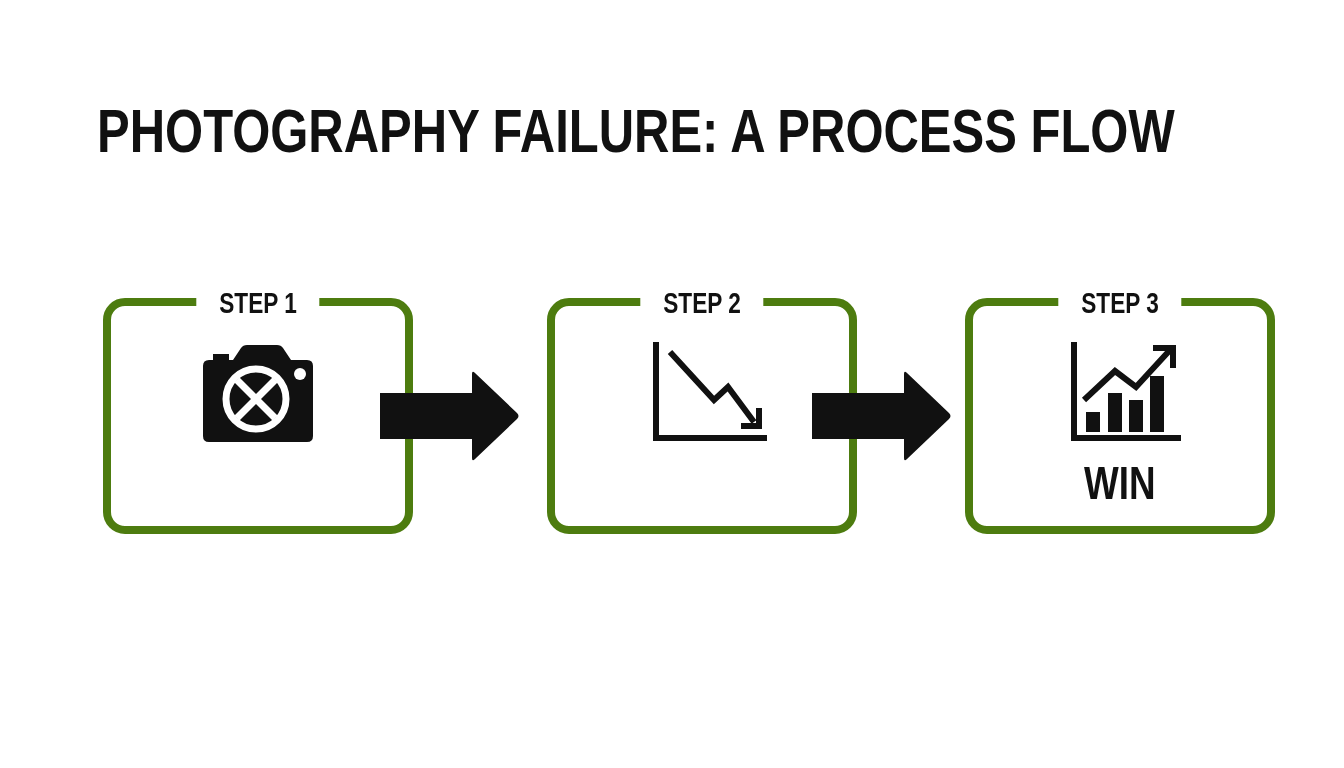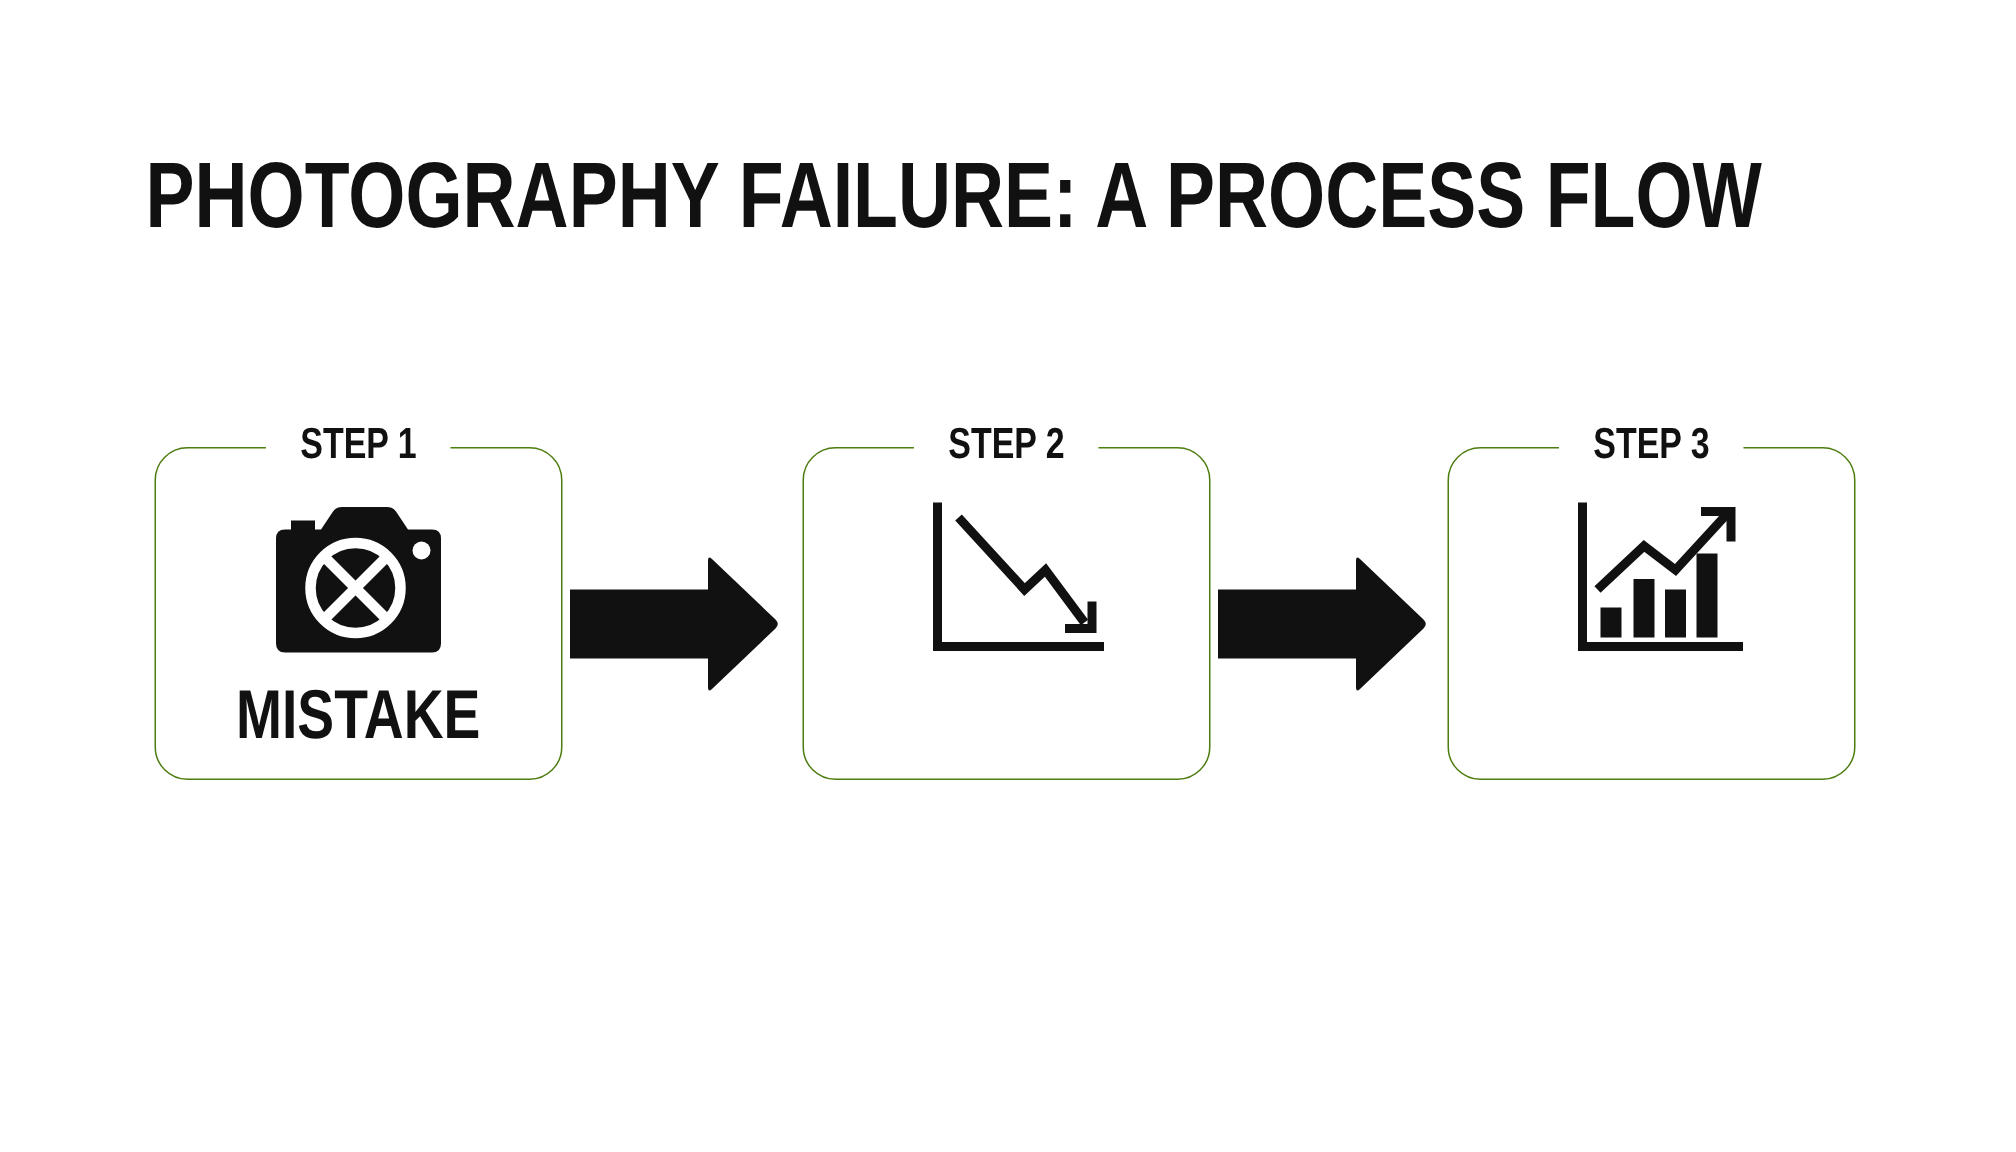--- a/index.html
+++ b/index.html
@@ -28,23 +28,24 @@
       transform: scaleX(0.79);
       transform-origin: left top;
       white-space: nowrap;
       color: #111111;
     }
     .step-box {
       position: absolute;
       top: 298px;
       width: 270px;
       height: 220px;
-      border: 1px solid #4d7c0f;
+      border: 8px solid #4d7c0f;
       border-radius: 22px;
       background: #ffffff;
+      padding-left: 24px;
     }
     .step-tag {
       position: absolute;
       top: -19px;
       left: 50%;
       transform: translateX(-50%);
       background: #ffffff;
       padding: 0 12px;
       white-space: nowrap;
     }
@@ -102,30 +103,27 @@
 
     <path d="M10 30 Q10 24 16 24 L20 24 L20 18 L36 18 L36 24 L40 24 L48 12 Q50 9 54 9 L84 9 Q88 9 90 12 L98 24 L114 24 Q120 24 120 30 L120 100 Q120 106 114 106 L16 106 Q10 106 10 100 Z" fill="#111111"></path>
 
     <circle cx="107" cy="38" r="6" fill="#ffffff"></circle>
 
     <circle cx="63" cy="63" r="30" fill="none" stroke="#ffffff" stroke-width="7"></circle>
 
     <line x1="44" y1="44" x2="82" y2="82" stroke="#ffffff" stroke-width="7"></line>
     <line x1="82" y1="44" x2="44" y2="82" stroke="#ffffff" stroke-width="7"></line>
   </svg>
-  <div class="step-label">
-    <span>MISTAKE</span>
-  </div>
 </div>
 
 <svg class="arrow" style="left:380px;" viewBox="0 0 140 92">
   <path d="M0 23 L92 23 L92 4 Q92 0 95 3 L137 43 Q140 46 137 49 L95 89 Q92 92 92 88 L92 69 L0 69 Z" fill="#111111"></path>
 </svg>
 
-<div class="step-box" style="left:535px;">
+<div class="step-box" style="left:547px;">
   <div class="step-tag">
     <span>STEP 2</span>
   </div>
   <svg class="step-icon" viewBox="0 0 130 110" style="top:28px;">
 
     <polyline points="19,8 19,104 132,104" fill="none" stroke="#111111" stroke-width="6"></polyline>
 
     <polyline points="33,18 77,66 91,53 117,88" fill="none" stroke="#111111" stroke-width="6" stroke-linejoin="miter"></polyline>
 
     <polyline points="104,92 122,92 122,74" fill="none" stroke="#111111" stroke-width="6"></polyline>
@@ -146,13 +144,16 @@
 
     <rect x="31" y="78" width="14" height="20" fill="#111111"></rect>
     <rect x="53" y="59" width="14" height="39" fill="#111111"></rect>
     <rect x="74" y="66" width="14" height="32" fill="#111111"></rect>
     <rect x="95" y="42" width="14" height="56" fill="#111111"></rect>
 
     <polyline points="29,66 60,37 81,53 115,16" fill="none" stroke="#111111" stroke-width="6"></polyline>
 
     <polyline points="98,14 118,14 118,34" fill="none" stroke="#111111" stroke-width="6"></polyline>
   </svg>
+  <div class="step-label">
+    <span>WIN</span>
+  </div>
 </div>
 
 </body></html>

